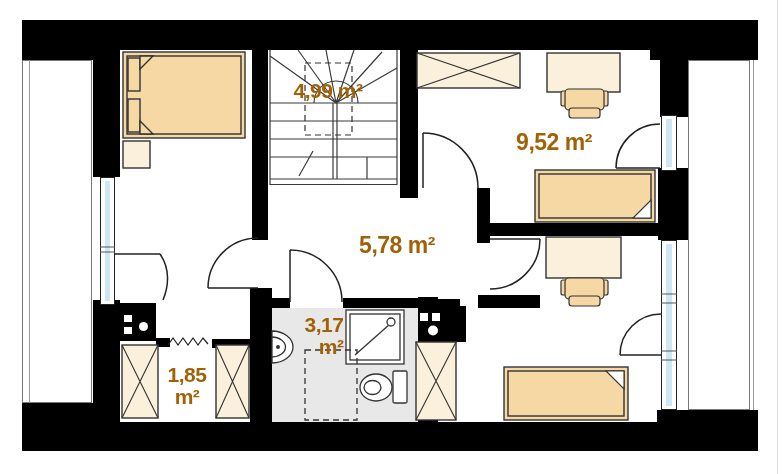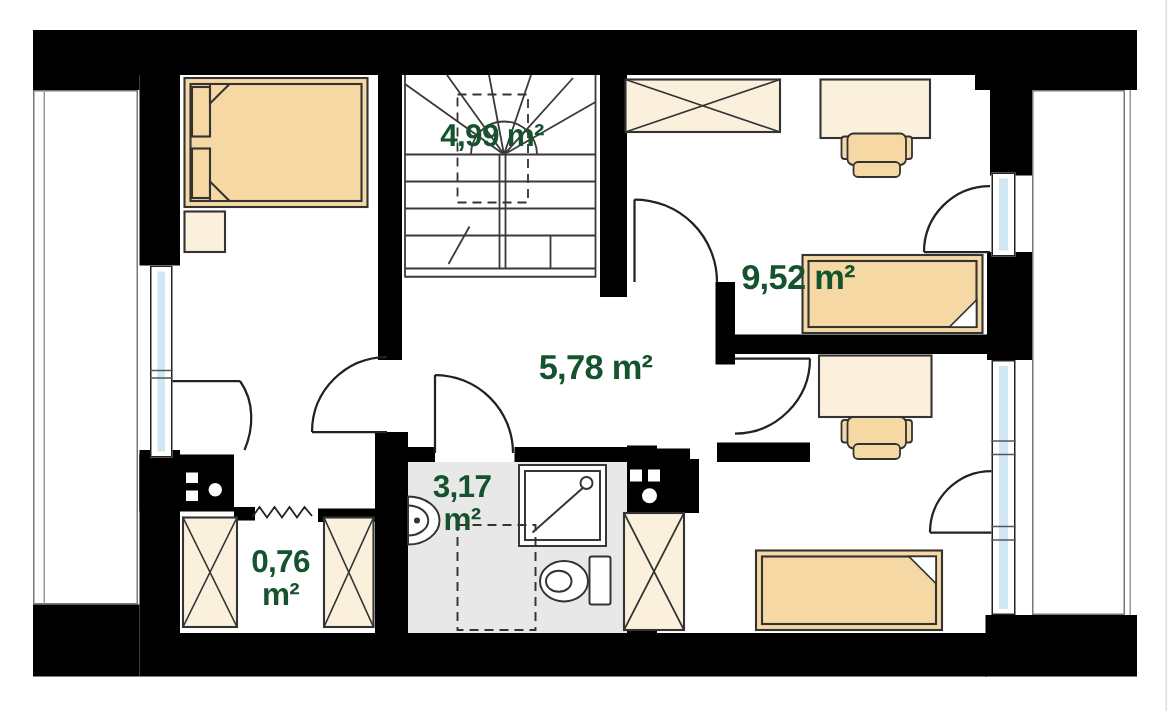--- a/index.html
+++ b/index.html
@@ -6,21 +6,21 @@
   #stage{position:relative;width:782px;height:474px;background:#fff;overflow:hidden;
          font-family:"Liberation Sans",sans-serif;}
   .wall{position:absolute;background:#000;}
   .eave{position:absolute;background:#fff;border:1px solid #777;box-sizing:border-box;}
   .thinline{position:absolute;background:#999;}
   .window{position:absolute;background:#fff;border:1px solid #222;box-sizing:border-box;}
   .glass{position:absolute;left:4px;top:3px;right:4px;bottom:3px;background:#cfe7f2;}
   .bathfloor{position:absolute;background:#e8e8e8;}
   svg.overlay{position:absolute;left:0;top:0;}
   .lbl{position:absolute;transform:translate(-50%,-50%);font-weight:700;font-size:23px;
-       color:#14532d;white-space:nowrap;letter-spacing:-0.5px;}
+       color:#a16207;white-space:nowrap;letter-spacing:-0.5px;}
   .lbl.two{font-size:21px;line-height:22px;text-align:center;}
   .edgeline{position:absolute;background:#dcdcdc;}
 </style>
 </head>
 <body>
 
 <div id="stage">
 
   <div class="eave" style="left:22px;top:60px;width:70px;height:343px;"></div>
   <div class="thinline" style="left:29px;top:60px;width:1px;height:343px;"></div>
@@ -196,25 +196,25 @@
     <path d="M168,345 L173,338 L178,345 L183,338 L188,345 L193,338 L198,345 L203,338 L208,344" stroke="#222" stroke-width="1.2" fill="none"></path>
 
     <g stroke="#555" stroke-width="1">
       <path d="M100,247 H115 M100,252 H115"></path>
       <path d="M661,294 H677 M661,303 H677"></path>
       <path d="M661,351 H677 M661,360 H677"></path>
     </g>
   </svg>
 
   <div class="lbl" style="left:328px;top:91px;font-size:21px;">4,99 m²</div>
-  <div class="lbl" style="left:532px;top:142px;margin-top:43px;">9,52 m²</div>
+  <div class="lbl" style="left:554px;top:142px;">9,52 m²</div>
   <div class="lbl" style="left:397px;top:245px;">5,78 m²</div>
   <div class="lbl two" style="left:187px;top:386px;">
-    <div>0,76</div>
+    <div>1,85</div>
     <div>m²</div>
   </div>
-  <div class="lbl two" style="left:308px;top:336px;">
+  <div class="lbl two" style="left:324px;top:336px;text-align:right;">
     <div>3,17</div>
     <div>m²</div>
   </div>
 
   <div class="edgeline" style="left:777px;top:0;width:1px;height:474px;"></div>
 </div>
 
 </body></html>

